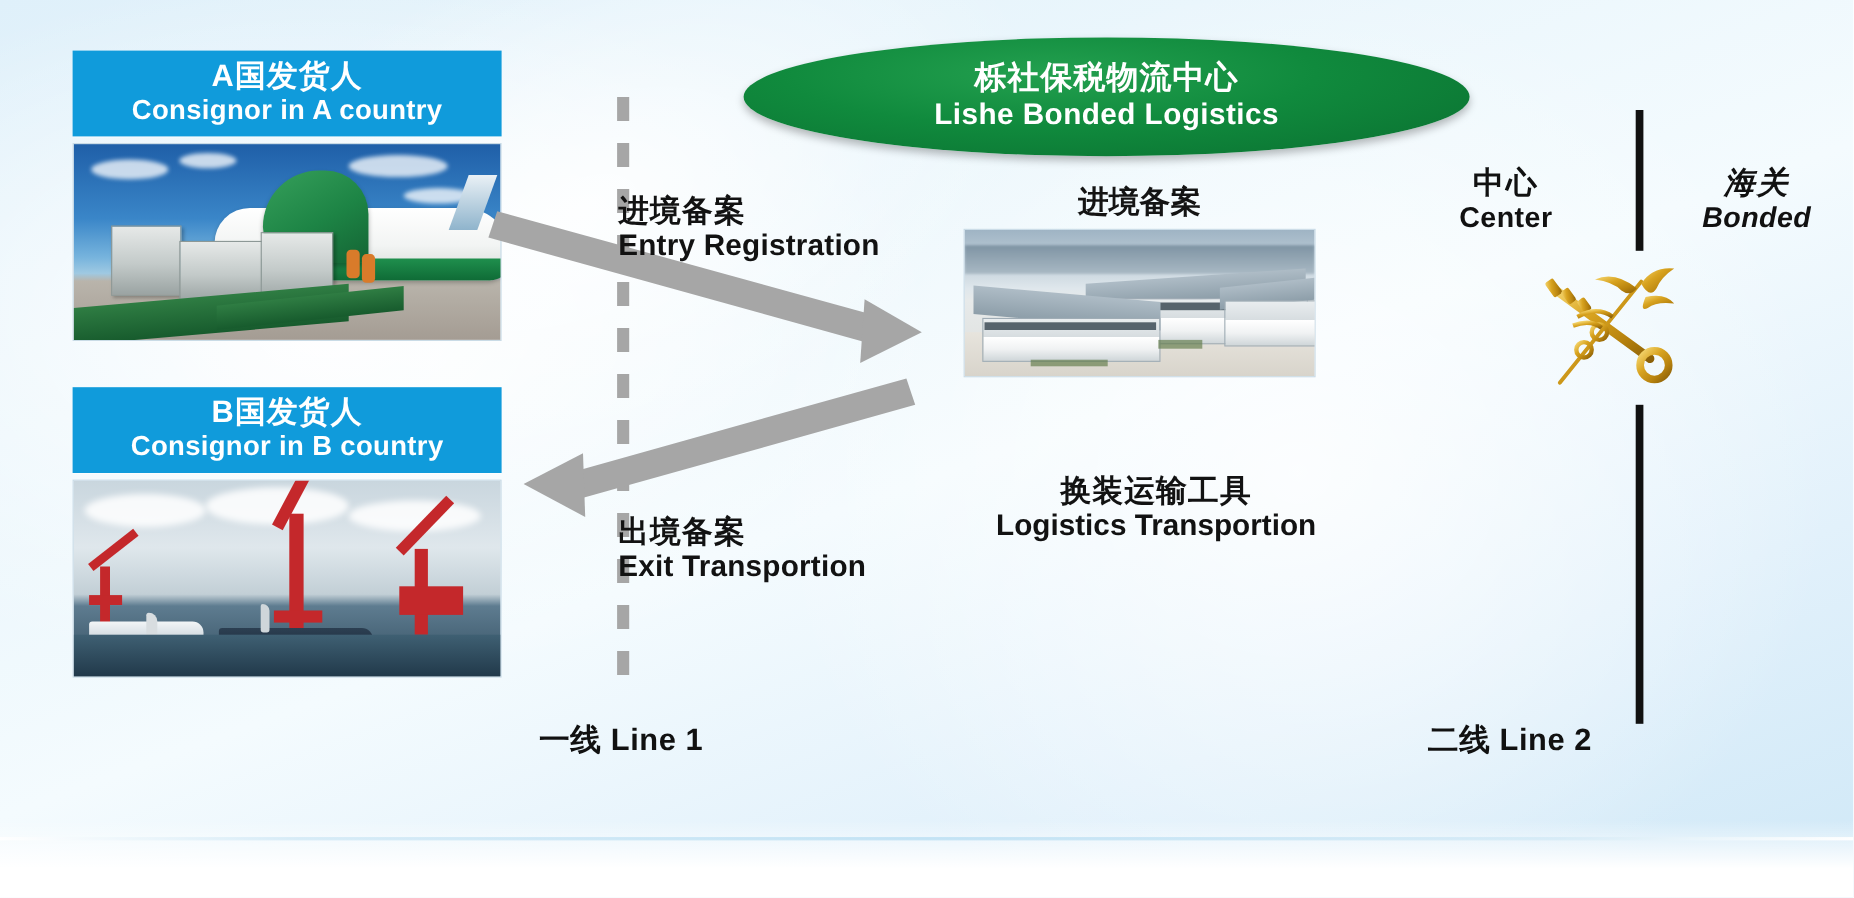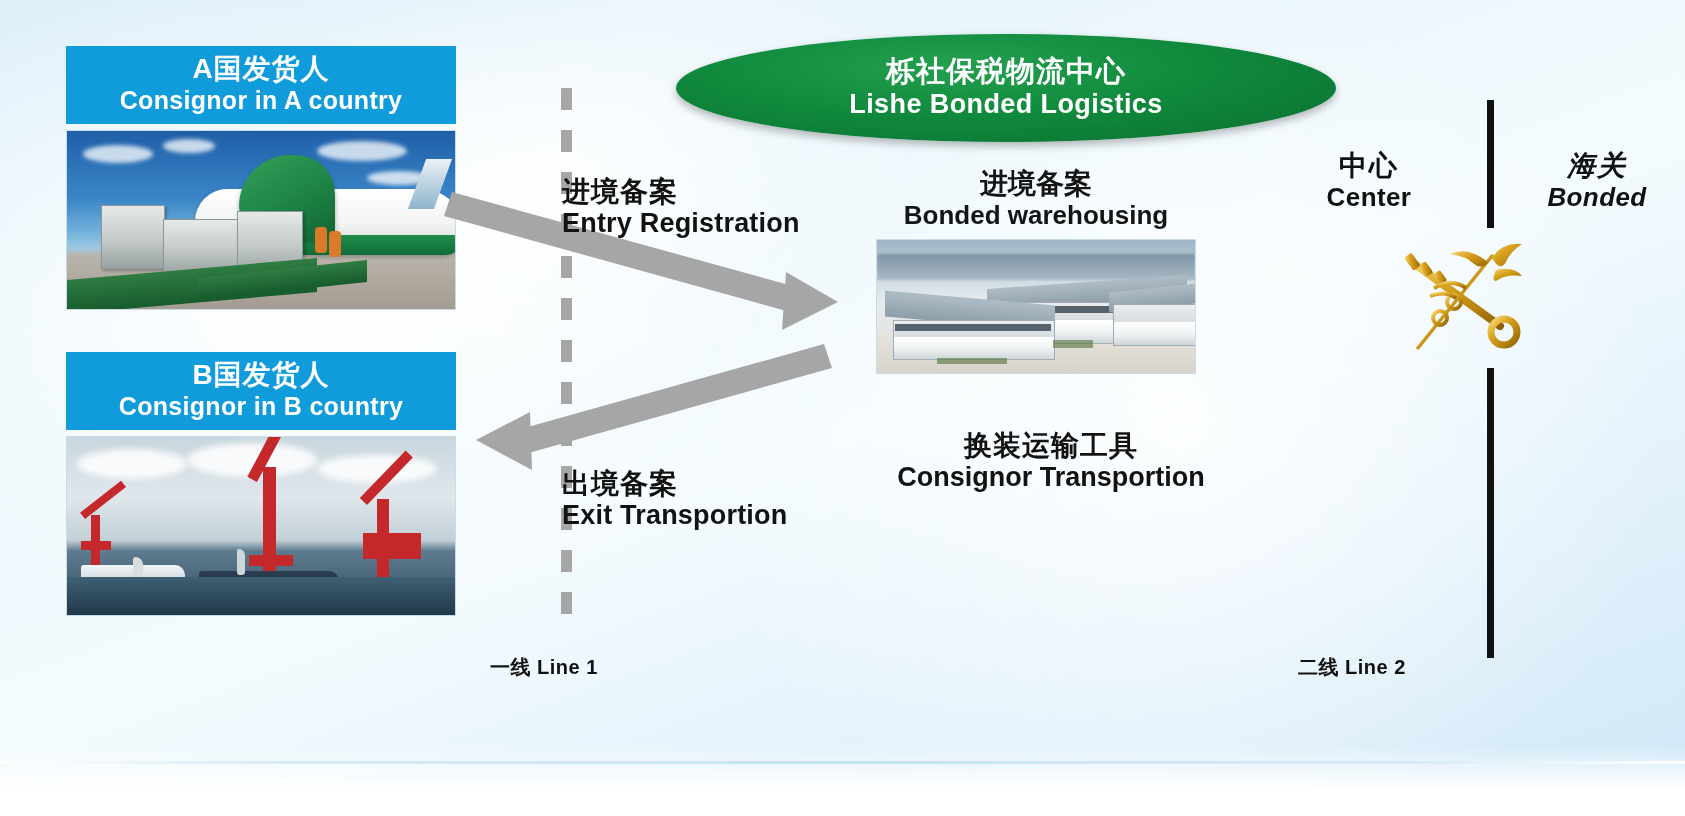--- a/index.html
+++ b/index.html
@@ -131,21 +131,21 @@
   .reload .en{font-size:27px;font-weight:bold;}
 
   
   .line1{
     position:absolute;left:561px;top:88px;width:11px;height:540px;
     background:repeating-linear-gradient(180deg,#a6a6a6 0px,#a6a6a6 22px,rgba(0,0,0,0) 22px,rgba(0,0,0,0) 42px);
   }
   .line2a{position:absolute;left:1487px;top:100px;width:7px;height:128px;background:#111;}
   .line2b{position:absolute;left:1487px;top:368px;width:7px;height:290px;background:#111;}
 
-  .linelbl{position:absolute;font-size:20px;font-weight:bold;color:#111;letter-spacing:.5px;}
+  .linelbl{position:absolute;font-size:28px;font-weight:bold;color:#111;letter-spacing:.5px;}
 
   
   .cc{position:absolute;top:150px;display:flex;align-items:flex-start;gap:22px;}
   .cc .col{text-align:center;color:#111;line-height:1.12;}
   .cc .zh{font-size:28px;font-weight:bold;letter-spacing:2px;}
   .cc .en{font-size:26px;font-weight:bold;letter-spacing:.4px;margin-top:2px;}
 
   
   .emblem{position:absolute;left:1396px;top:240px;width:130px;height:120px;}
 
@@ -241,21 +241,20 @@
     <div class="en">Entry Registration</div>
   </div>
 
   <div class="lbl" style="left:562px;top:468px;">
     <div class="zh">出境备案</div>
     <div class="en">Exit Transportion</div>
   </div>
 
   <div class="warehouse">
     <div class="zh">进境备案</div>
-    <div class="en">Bonded warehousing</div>
     <div class="photo">
       <div class="hill"></div>
       <div class="ground"></div>
 
       <div class="roof" style="left:110px;top:42px;width:200px;height:22px;transform:skewY(-4deg);"></div>
       <div class="bldg" style="left:110px;top:62px;width:200px;height:40px;"></div>
       <div class="band" style="left:112px;top:66px;width:196px;height:7px;"></div>
 
       <div class="roof" style="left:8px;top:58px;width:170px;height:26px;transform:skewY(5deg);"></div>
       <div class="bldg" style="left:16px;top:80px;width:160px;height:38px;"></div>
@@ -263,21 +262,21 @@
 
       <div class="roof" style="left:232px;top:48px;width:86px;height:20px;transform:skewY(-6deg);"></div>
       <div class="bldg" style="left:236px;top:64px;width:82px;height:40px;"></div>
       <div class="grass" style="left:176px;top:100px;width:40px;height:8px;"></div>
       <div class="grass" style="left:60px;top:118px;width:70px;height:6px;"></div>
     </div>
   </div>
 
   <div class="reload">
     <div class="zh">换装运输工具</div>
-    <div class="en">Consignor Transportion</div>
+    <div class="en">Logistics Transportion</div>
   </div>
 
   <div class="cc" style="left:1310px;">
     <div class="col" style="width:118px;">
       <div class="zh">中心</div>
       <div class="en">Center</div>
     </div>
     <div style="width:60px;"></div>
     <div class="col" style="width:130px;font-style:italic;">
       <div class="zh">海关</div>

